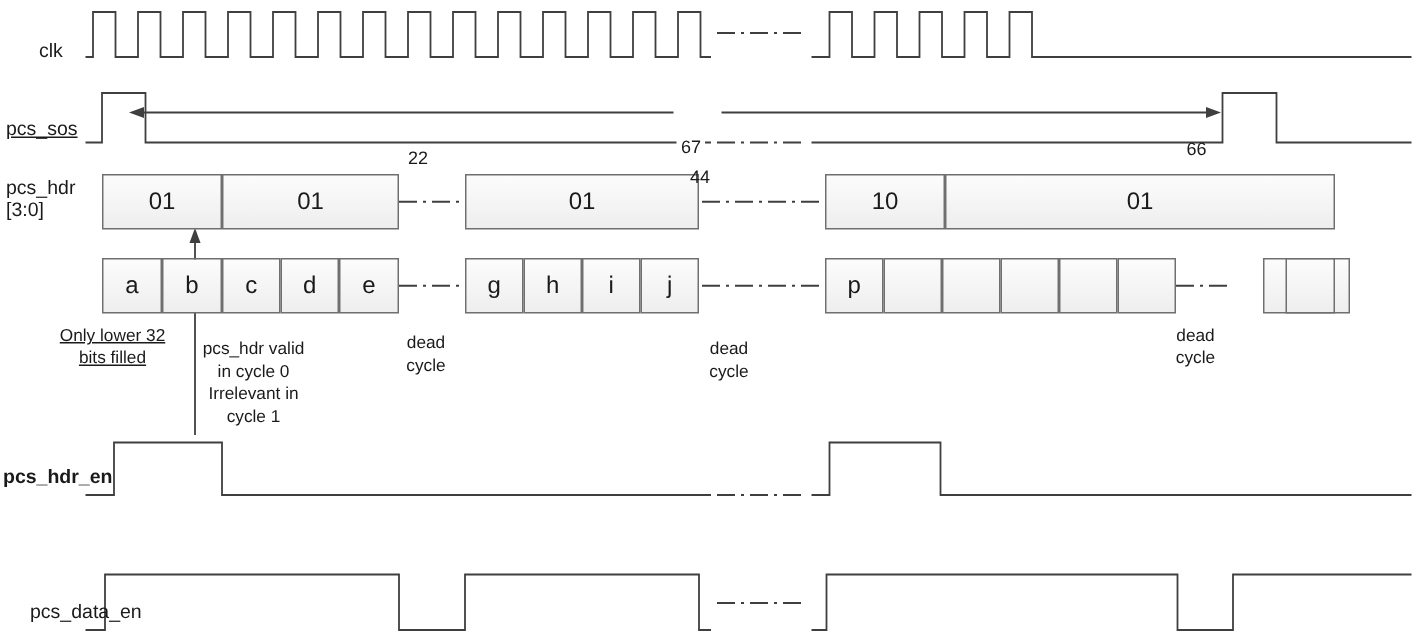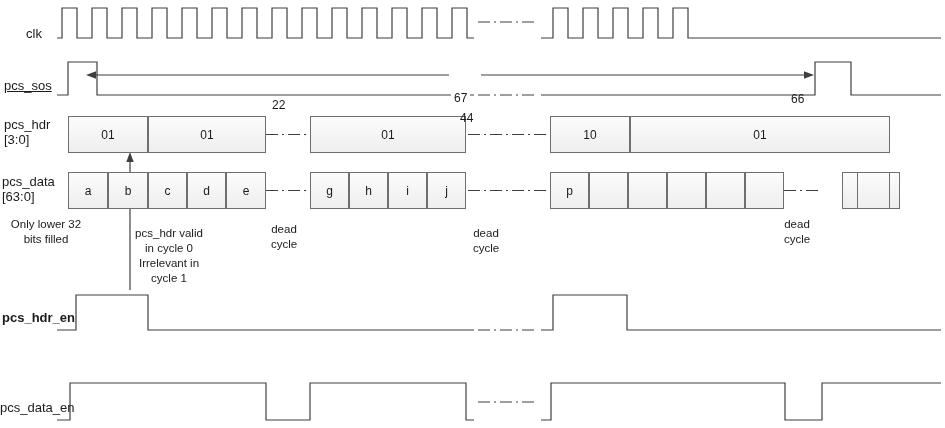--- a/index.html
+++ b/index.html
@@ -8,21 +8,21 @@
   .canvas { position:relative; width:945px; height:428px; background:#fff; overflow:hidden; }
   .svg-layer { position:absolute; left:0; top:0; }
   .sig-label { position:absolute; font-size:13px; white-space:nowrap; }
   .sig-label.block { white-space:normal; text-align:left; line-height:15px; }
   .num { position:absolute; font-size:12px; }
   .num.on-line { background:#fff; padding:0 3px; }
   .note { position:absolute; font-size:11.5px; text-align:center; line-height:15px; }
   .wbox { position:absolute; height:37px; border:1px solid #6f6f6f;
           background:linear-gradient(180deg,#fcfcfc 0%,#eeeeee 100%);
           display:flex; align-items:center; justify-content:center;
-          font-size:12px; color:#1a1a1a; }
+          font-size:16px; color:#1a1a1a; }
   .hdr-row .wbox { top:116px; }
 </style>
 </head>
 <body>
 
 <div class="canvas">
 
   <svg class="svg-layer" width="945" height="428" viewBox="0 0 945 428">
     <g fill="none" stroke="#3f3f3f" stroke-width="1.2">
 
@@ -57,26 +57,22 @@
       <polygon points="130,152 126.3,162 133.7,162"></polygon>
     </g>
   </svg>
 
   <div class="sig-label" style="left:26px; top:26px;">clk</div>
   <div class="sig-label" style="left:4px; top:78px;text-decoration:underline;">pcs_sos</div>
   <div class="sig-label block" style="left:4px; top:117px; width:58px;">
     <div>pcs_hdr</div>
     <div>[3:0]</div>
   </div>
-  <div class="sig-label block" style="left:2px; top:174px; width:60px;">
-    <div>pcs_data</div>
-    <div>[63:0]</div>
-  </div>
   <div class="sig-label" style="left:2px; top:310px;font-weight:bold;">pcs_hdr_en</div>
-  <div class="sig-label" style="left:0px; top:400px;">pcs_data_en</div>
+  <div class="sig-label" style="left:0px; top:400px;padding-left:20px;">pcs_data_en</div>
 
   <div class="hdr-row">
     <div class="wbox" style="left:68px;  width:80px;">01</div>
     <div class="wbox" style="left:148px; width:118px;">01</div>
     <div class="wbox" style="left:310px; width:156px;">01</div>
     <div class="wbox" style="left:550px; width:80px;">10</div>
     <div class="wbox" style="left:630px; width:260px;">01</div>
   </div>
 
   <div>
@@ -97,21 +93,21 @@
     <div class="wbox" style="left:745px; top:172px; width:39px;"></div>
     <div class="wbox" style="left:822px; top:172px; width:58px;margin-left:20px;">aa</div>
     <div class="wbox" style="left:857px; top:172px; width:33px;"></div>
   </div>
 
   <div class="num on-line" style="left:451px; top:68px;margin-top:23px;">67</div>
   <div class="num" style="left:272px; top:98px;">22</div>
   <div class="num" style="left:460px; top:99px;margin-top:12px;">44</div>
   <div class="num" style="left:791px; top:92px;">66</div>
 
-  <div class="note" style="left:0; top:217px; width:92px;">
+  <div class="note" style="left:29px; top:217px; width:92px;text-decoration:underline;">
     <div>Only lower 32</div>
     <div>bits filled</div>
   </div>
   <div class="note" style="left:122px; top:226px; width:94px;">
     <div>pcs_hdr valid</div>
     <div>in cycle 0</div>
     <div>Irrelevant in</div>
     <div>cycle 1</div>
   </div>
   <div class="note" style="left:262px; top:222px; width:44px;">

